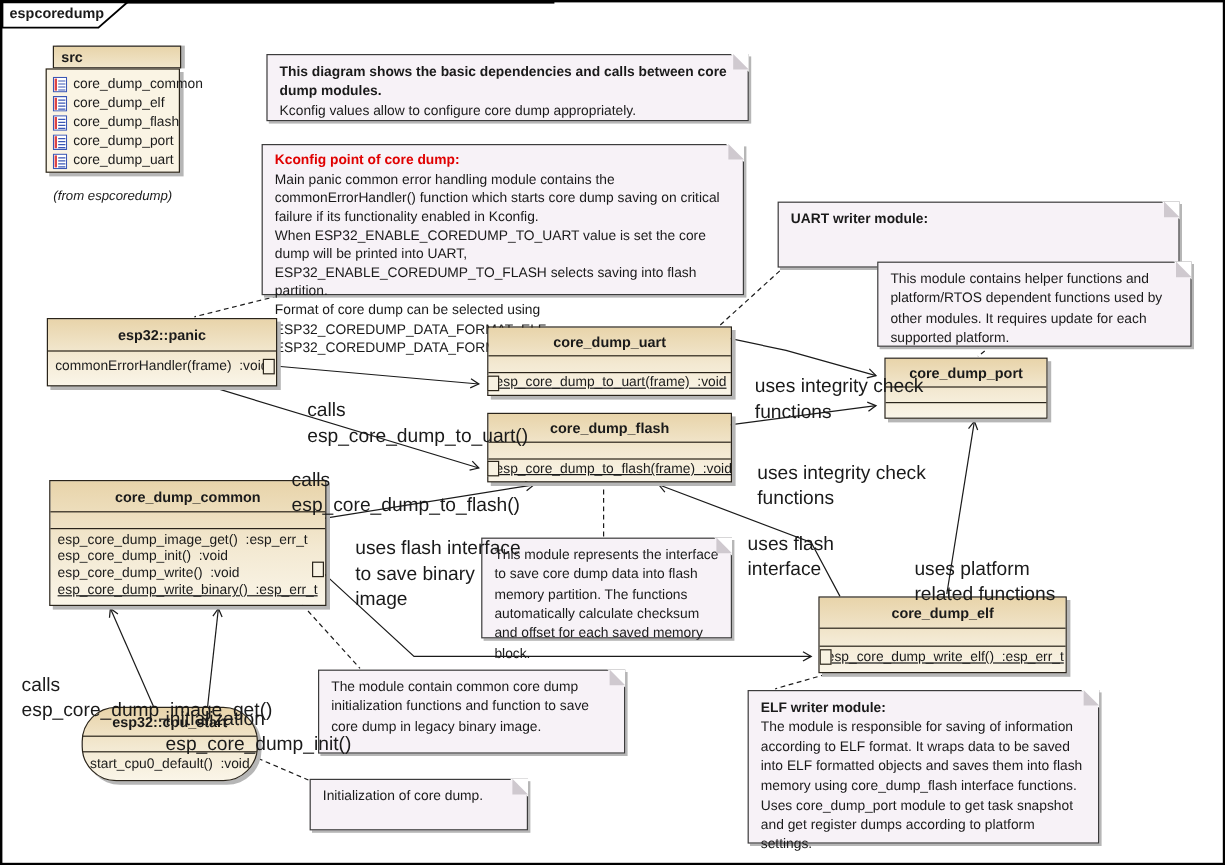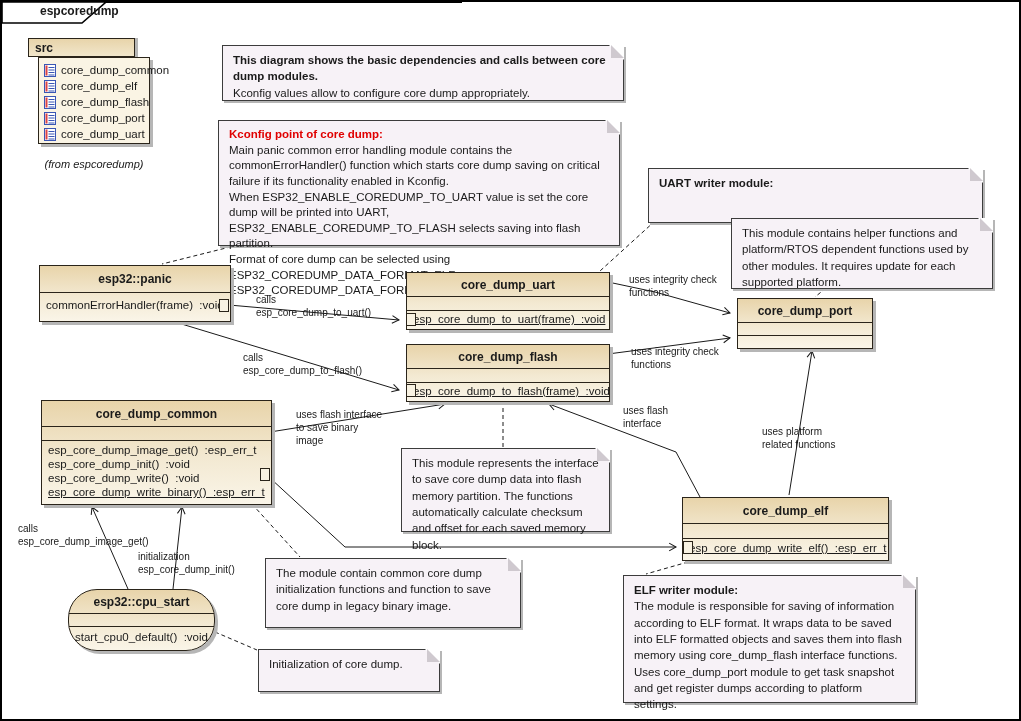--- a/index.html
+++ b/index.html
@@ -1,20 +1,20 @@
 <!DOCTYPE html>
 <html><head>
 <meta charset="utf-8">
 <style>
   html,body{margin:0;padding:0;background:#fff;}
   #canvas{position:relative;width:1021px;height:721px;background:#fff;overflow:hidden;
           font-family:"Liberation Sans",sans-serif;color:#1a1a1a;}
   #frame-border{position:absolute;left:0;top:0;right:0;bottom:0;border:2px solid #000;z-index:30;pointer-events:none;}
   #wires{position:absolute;left:0;top:0;z-index:5;}
-  #frame-tab-label{position:absolute;left:8px;top:4px;font-size:12px;font-weight:bold;z-index:31;margin-left:32px;}
+  #frame-tab-label{position:absolute;left:8px;top:4px;font-size:12px;font-weight:bold;z-index:31;}
 
   
   .cls{position:absolute;border:1px solid #2a241a;z-index:10;
        background:linear-gradient(to bottom,#e8d4aa 0%,#f3e9d2 55%,#faf5e8 100%);
        box-shadow:3px 3px 0 #b6b6b6;}
   .cls-title{font-size:12px;font-weight:bold;text-align:center;border-bottom:1px solid #2a241a;
              display:flex;align-items:center;justify-content:center;}
   .cls-attrs{border-bottom:1px solid #2a241a;}
   .m{font-size:11.5px;white-space:pre;padding:2px 0 0 6px;}
   .u{text-decoration:underline;}
@@ -24,32 +24,32 @@
         box-shadow:2px 2px 0 #b6b6b6;padding:6px 10px;font-size:11.5px;line-height:1.42;}
   .note .fold-w{position:absolute;top:-1px;right:-1px;width:0;height:0;
         border-top:15px solid #fff;border-left:15px solid transparent;}
   .note .fold-g{position:absolute;top:-1px;right:-1px;width:0;height:0;
         border-bottom:13px solid #cfc9cf;border-right:13px solid transparent;}
   .note-title{font-weight:bold;}
   .note-body{white-space:pre-line;}
   .red{color:#e00000;}
 
   
-  #pkg-tab{position:absolute;left:28px;top:38px;width:107px;height:19px;border:1px solid #2a241a;z-index:10;
+  #pkg-tab{position:absolute;left:44px;top:38px;width:107px;height:19px;border:1px solid #2a241a;z-index:10;
            background:linear-gradient(to bottom,#e8d4aa,#f1e6cb);box-shadow:3px 0 0 #b6b6b6;
            font-size:12px;font-weight:bold;padding:2px 0 0 6px;box-sizing:border-box;}
   #pkg-body{position:absolute;left:38px;top:57px;width:112px;height:87px;border:1px solid #2a241a;z-index:11;
             background:#faf4e4;box-shadow:3px 3px 0 #b6b6b6;padding:4px 0 0 5px;box-sizing:border-box;}
   .pkg-item{display:flex;align-items:center;height:16px;font-size:11.5px;}
   .file-ico{width:12px;height:13px;margin-right:5px;flex:0 0 auto;}
   #pkg-from{position:absolute;left:19px;top:158px;width:150px;text-align:center;
             font-size:11px;font-style:italic;z-index:10;}
 
   
-  .elabel{position:absolute;font-size:10px;line-height:1.32;white-space:pre-line;z-index:20;}
+  .elabel{position:absolute;font-size:16px;line-height:1.32;white-space:pre-line;z-index:20;margin-top:39px;}
 
   
   .anchor{position:absolute;width:8px;height:11px;background:#f8f2e2;border:1px solid #2a241a;z-index:15;}
 </style>
 </head>
 <body>
 
 <div id="canvas">
 
   <svg id="wires" width="1021" height="721">

